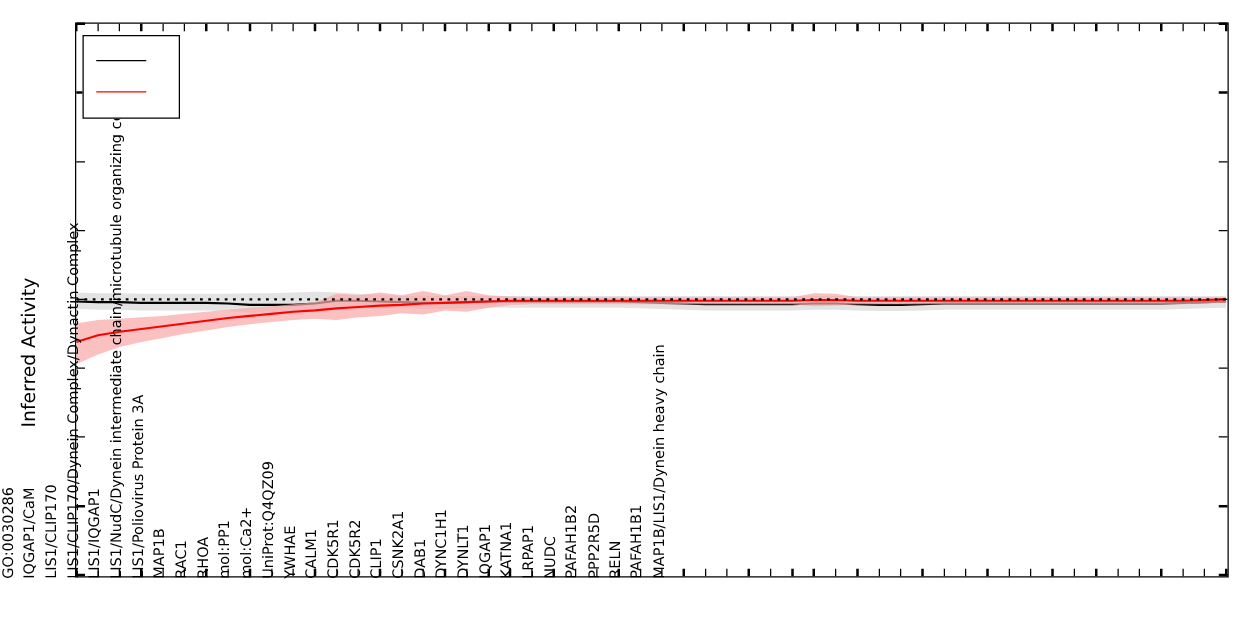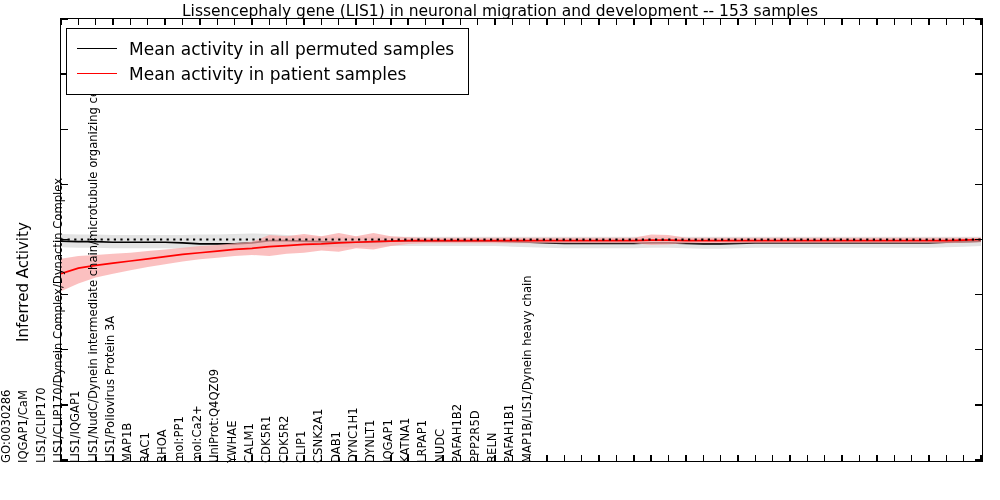--- a/index.html
+++ b/index.html
@@ -38,21 +38,20 @@
   .lgrow{display:flex;align-items:center;height:25px;}
   .lgline{width:40px;height:0;border-top:1.8px solid #000;margin-right:12px;}
   .lgline.red{border-top-color:#ff0000;}
   .lgtxt{font-size:17px;color:#000;white-space:nowrap;}
 </style>
 </head>
 <body>
 
 <div id="root">
 
-  <div id="title">Lissencephaly gene (LIS1) in neuronal migration and development -- 153 samples</div>
 
   <div id="ylabel">Inferred Activity</div>
   <div id="yticks-layer"></div>
 
   <div id="plot">
     <div id="clip">
       <svg id="svg" width="920" height="441">
           <g>
             <path d="M0.00 214.99 L17.36 215.54 L34.72 215.54 L52.08 216.09 L69.43 216.09 L86.79 216.09 L104.15 216.09 L121.51 216.09 L138.87 215.54 L156.23 215.54 L173.58 214.99 L190.94 214.44 L208.30 214.99 L225.66 216.09 L243.02 217.19 L260.38 217.74 L277.74 217.74 L295.09 217.74 L312.45 217.74 L329.81 217.74 L347.17 217.74 L364.53 217.74 L381.89 217.74 L399.25 217.74 L416.60 217.74 L433.96 217.74 L451.32 217.74 L468.68 217.74 L486.04 217.74 L503.40 217.74 L520.75 217.74 L538.11 217.74 L555.47 217.74 L572.83 217.74 L590.19 217.74 L607.55 217.74 L624.91 217.74 L642.26 217.74 L659.62 217.74 L676.98 217.74 L694.34 217.74 L711.70 217.74 L729.06 217.74 L746.42 217.74 L763.77 217.74 L781.13 217.74 L798.49 217.74 L815.85 217.74 L833.21 217.74 L850.57 217.74 L867.92 217.74 L885.28 217.74 L902.64 217.74 L920.00 217.74 L920.00 227.12 L902.64 227.67 L885.28 228.22 L867.92 228.77 L850.57 228.77 L833.21 228.77 L815.85 228.77 L798.49 228.77 L781.13 228.77 L763.77 228.77 L746.42 228.77 L729.06 228.77 L711.70 228.77 L694.34 228.77 L676.98 229.32 L659.62 229.87 L642.26 229.87 L624.91 229.32 L607.55 228.77 L590.19 228.77 L572.83 229.32 L555.47 229.32 L538.11 229.32 L520.75 229.32 L503.40 229.32 L486.04 228.77 L468.68 228.22 L451.32 227.67 L433.96 227.12 L416.60 227.12 L399.25 227.12 L381.89 227.12 L364.53 227.12 L347.17 227.12 L329.81 227.12 L312.45 227.67 L295.09 228.22 L277.74 228.22 L260.38 227.67 L243.02 227.12 L225.66 227.12 L208.30 227.67 L190.94 230.42 L173.58 231.53 L156.23 231.53 L138.87 230.97 L121.51 229.87 L104.15 229.32 L86.79 229.32 L69.43 229.32 L52.08 229.32 L34.72 228.77 L17.36 228.77 L0.00 228.22 Z" fill="#d9d9d9" fill-opacity="0.75" stroke="none"></path>
             <polyline points="0.00,222.15 17.36,222.71 34.72,222.71 52.08,223.26 69.43,223.26 86.79,223.26 104.15,223.26 121.51,223.81 138.87,224.91 156.23,224.91 173.58,224.91 190.94,223.81 208.30,221.60 225.66,221.60 243.02,222.15 260.38,222.71 277.74,223.26 295.09,223.26 312.45,222.71 329.81,222.15 347.17,222.15 364.53,222.15 381.89,222.15 399.25,222.15 416.60,222.15 433.96,222.15 451.32,222.71 468.68,223.26 486.04,223.81 503.40,224.36 520.75,224.36 538.11,224.36 555.47,224.36 572.83,224.36 590.19,223.81 607.55,223.81 624.91,224.36 642.26,224.91 659.62,224.91 676.98,224.36 694.34,223.81 711.70,223.81 729.06,223.81 746.42,223.81 763.77,223.81 781.13,223.81 798.49,223.81 815.85,223.81 833.21,223.81 850.57,223.81 867.92,223.81 885.28,223.26 902.64,222.71 920.00,222.15" fill="none" stroke="#000000" stroke-width="1.7"></polyline>
@@ -249,21 +248,19 @@
       <div class="xlab" style="left: 855.166px; top: 0px; height: 463px;">PAFAH1B2</div>
       <div class="xlab" style="left: 872.525px; top: 0px; height: 463px;">PPP2R5D</div>
       <div class="xlab" style="left: 889.883px; top: 0px; height: 463px;">RELN</div>
       <div class="xlab" style="left: 907.242px; top: 0px; height: 463px;">PAFAH1B1</div>
       <div class="xlab" style="left: 924.6px; top: 0px; height: 463px;">MAP1B/LIS1/Dynein heavy chain</div>
     </div>
 
   <div id="legend">
     <div class="lgrow">
       <span class="lgline"></span>
-      <span class="lgtxt">Mean activity in all permuted samples</span>
     </div>
     <div class="lgrow">
       <span class="lgline red"></span>
-      <span class="lgtxt">Mean activity in patient samples</span>
     </div>
   </div>
 
 </div>
 
 </body></html>

